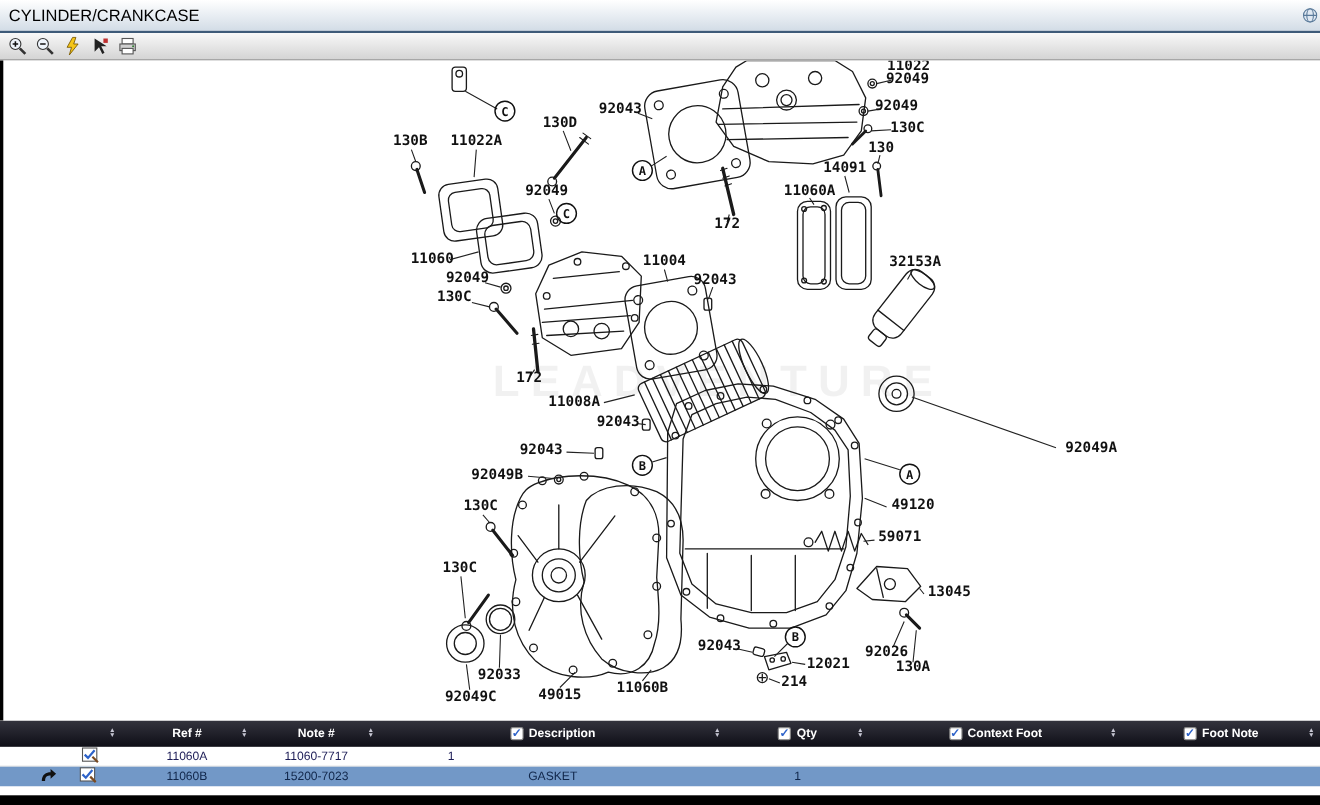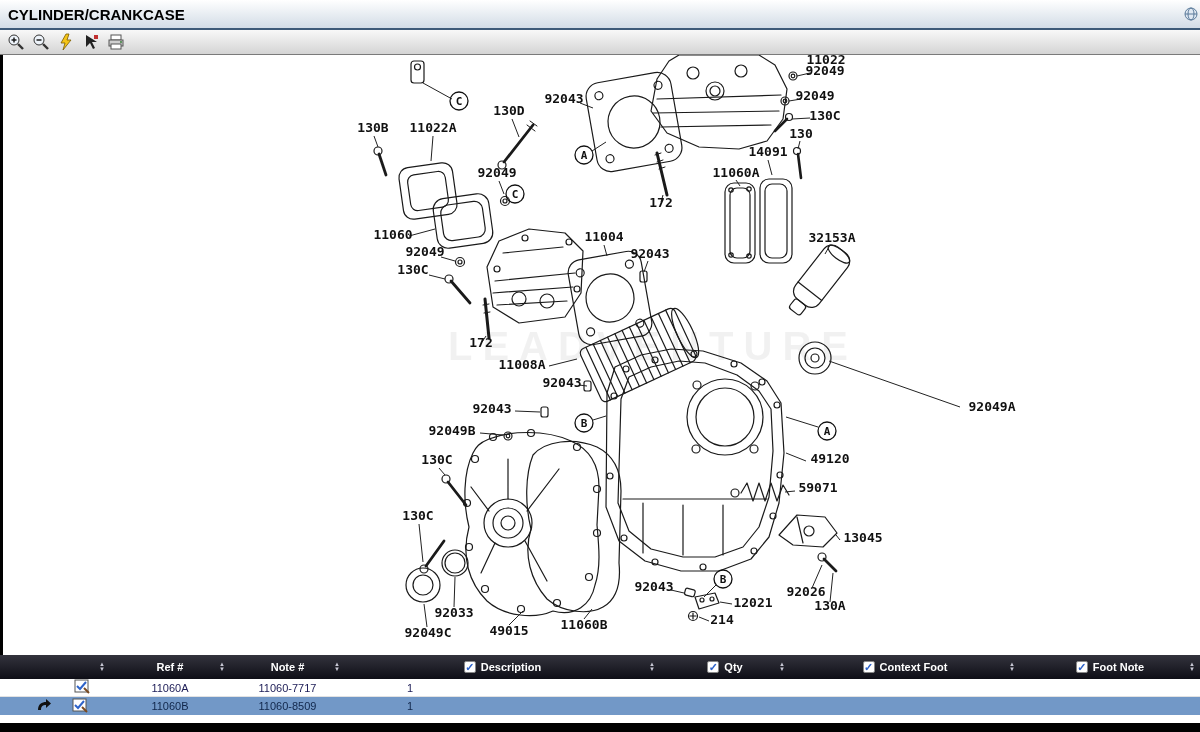--- a/index.html
+++ b/index.html
@@ -6,21 +6,21 @@
   body {
     width: 1200px; height: 732px; overflow: hidden; position: relative;
     font-family: "Liberation Sans", sans-serif; background: #fff;
   }
   
   .titlebar {
     height: 30px; border-bottom: 2px solid #3d5a78;
     background: linear-gradient(#ffffff, #d2dce6);
     display: flex; align-items: center; padding-left: 8px; position: relative;
   }
-  .titlebar .title { font-size: 15px; font-weight: bold; color: #000; }
+  .titlebar .title { font-size: 15px; font-weight: normal; color: #000; }
   .titlebar .corner { position: absolute; right: 2px; top: 7px; }
   
   .toolbar {
     height: 25px; border-bottom: 1px solid #7a7a7a;
     background: linear-gradient(#f8f8f8, #d4d4d4);
     display: flex; align-items: center; gap: 5px; padding-left: 6px;
   }
   .tool { width: 20px; height: 19px; display: flex; align-items: center; justify-content: center; }
   
   .diagram {
@@ -504,20 +504,21 @@
     </span>
     <span>
       <svg width="16" height="15">
           <rect x="1" y="1" width="13" height="12" fill="#fff" stroke="#555"></rect>
           <path d="M3,7 L6,10 L12,3" stroke="#2e63c9" stroke-width="2" fill="none"></path>
           <path d="M10,9 L15,14" stroke="#7a4a20" stroke-width="2"></path>
         </svg>
     </span>
   </div>
   <div class="rc c1">11060B</div>
-  <div class="rc c2">11060-8509</div>
+  <div class="rc c2">15200-7023</div>
+  <div class="rc c3">GASKET</div>
   <div class="rc c4">1</div>
   <div class="rc c5"></div>
   <div class="rc c6"></div>
 </div>
 
 <div class="grid-filler"></div>
 <div class="bottom-bar"></div>
 
 </body></html>

